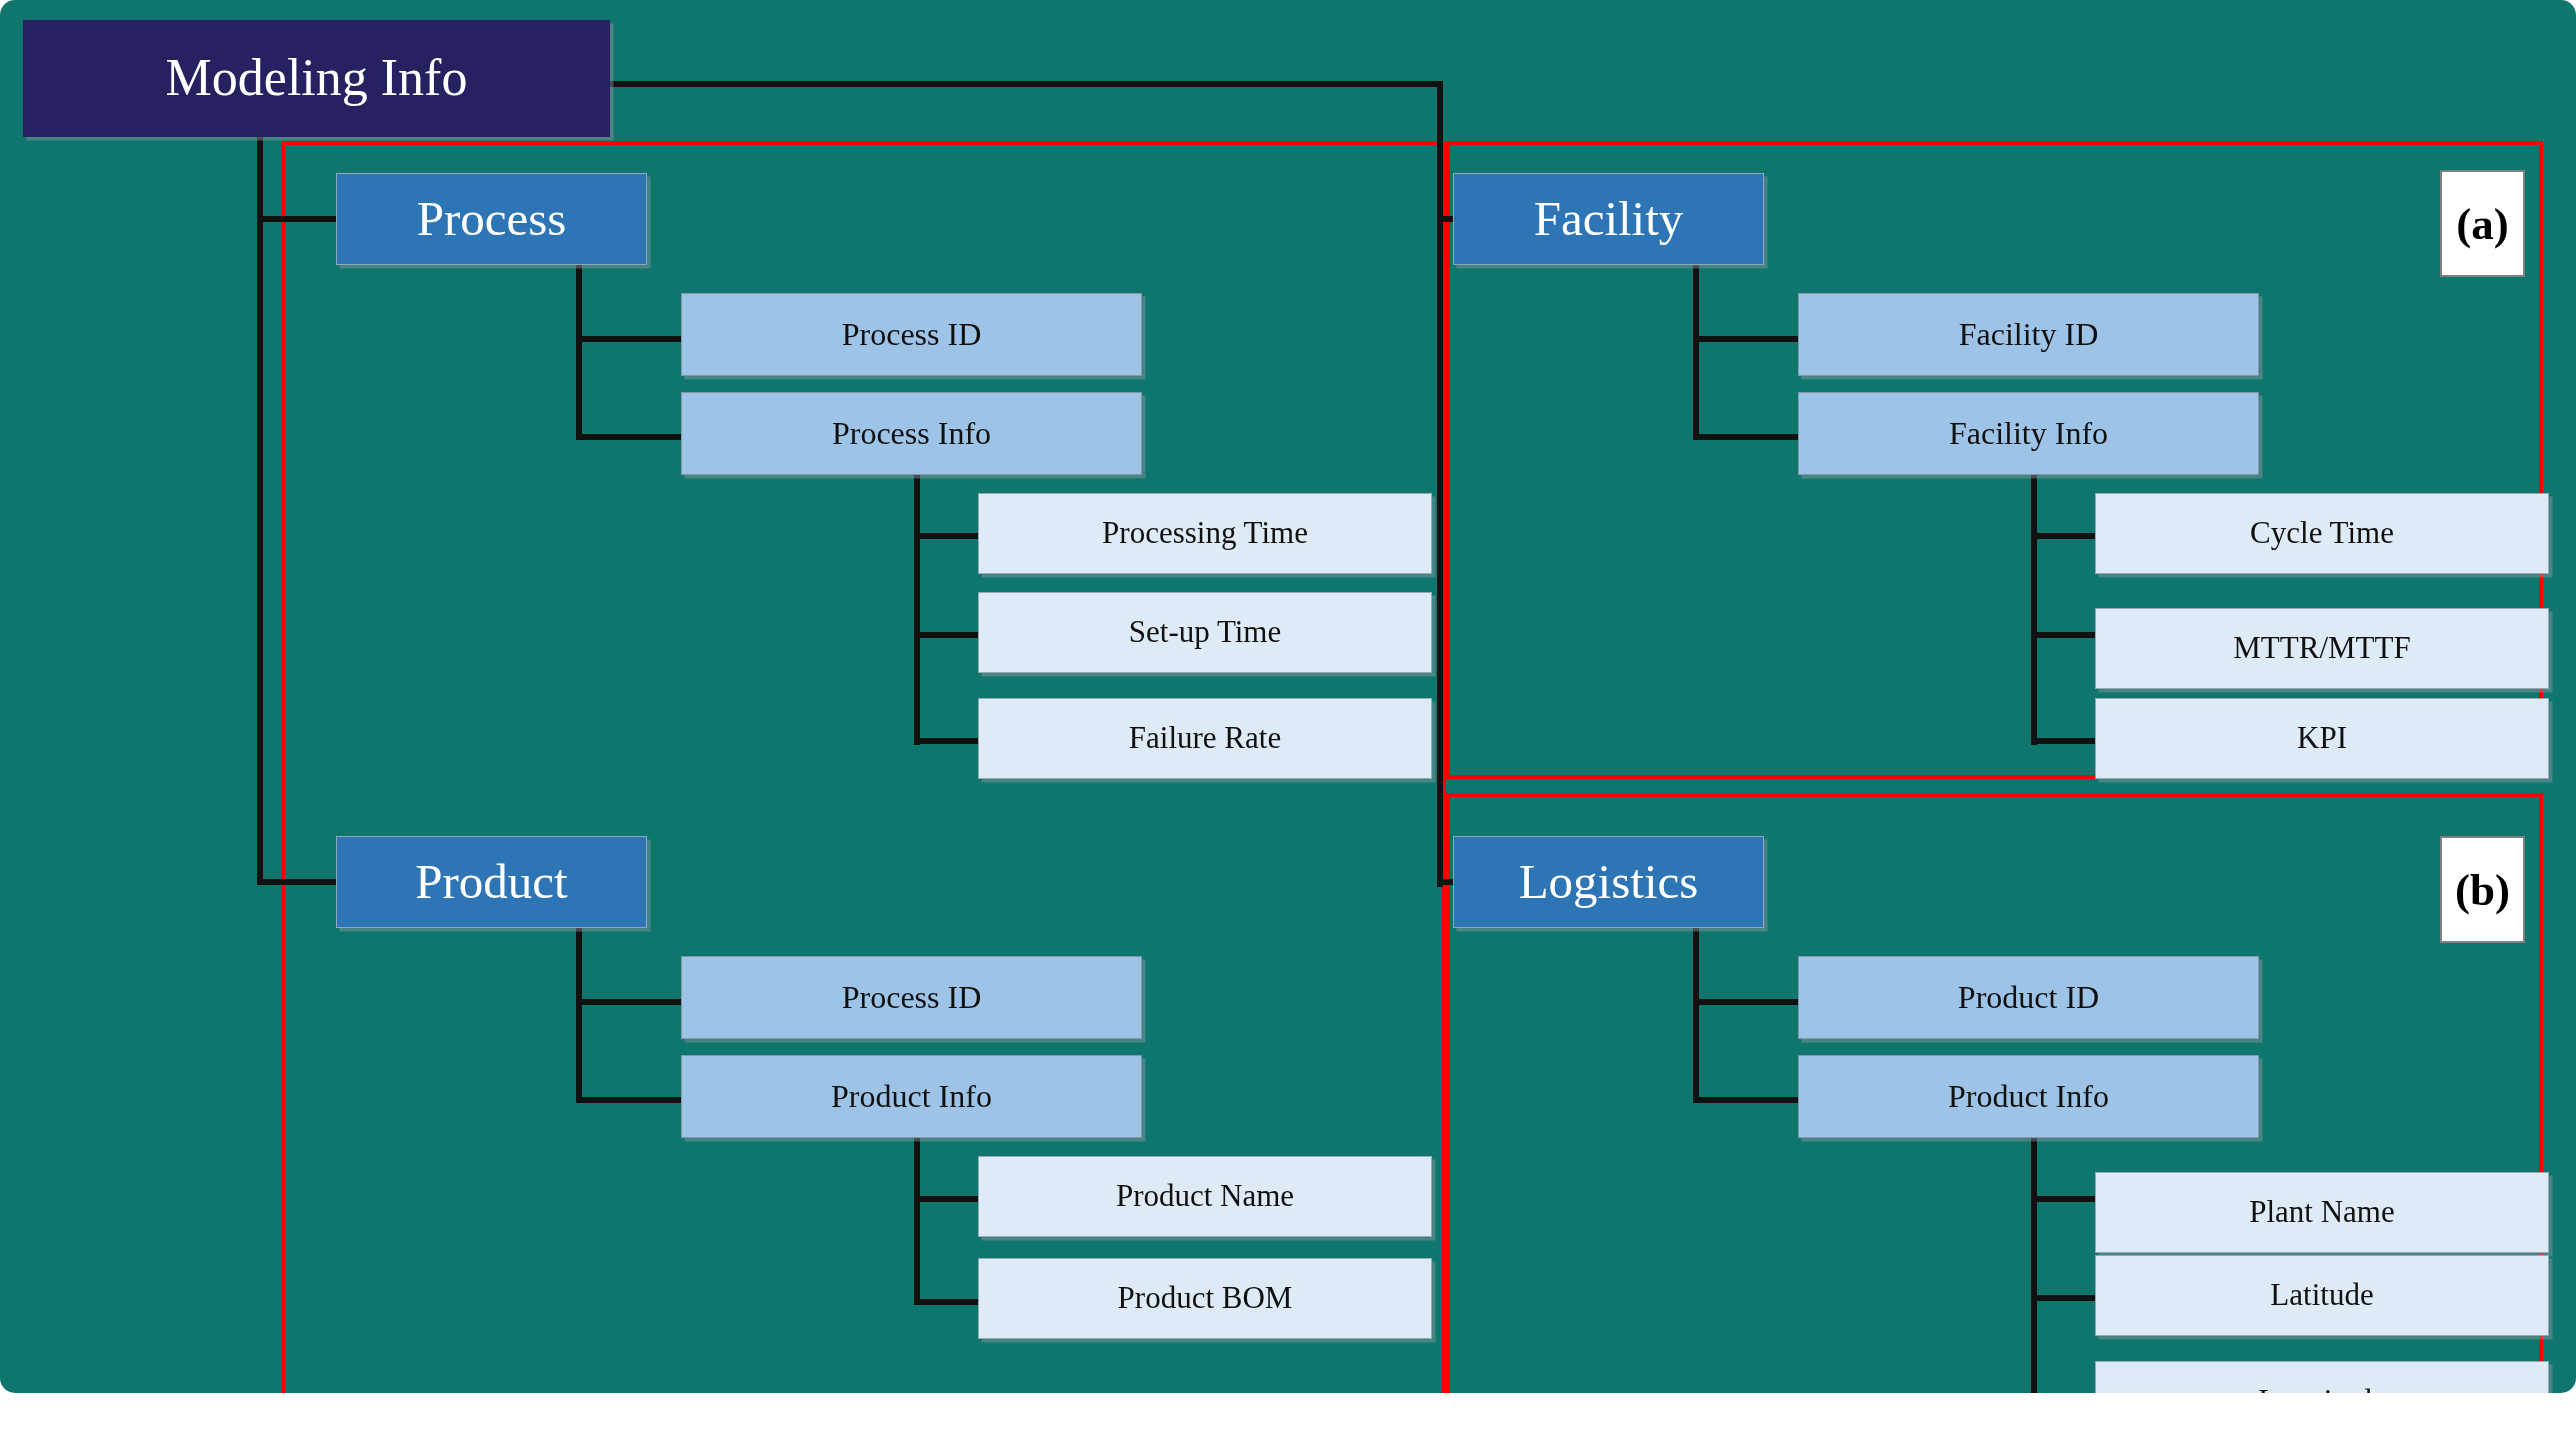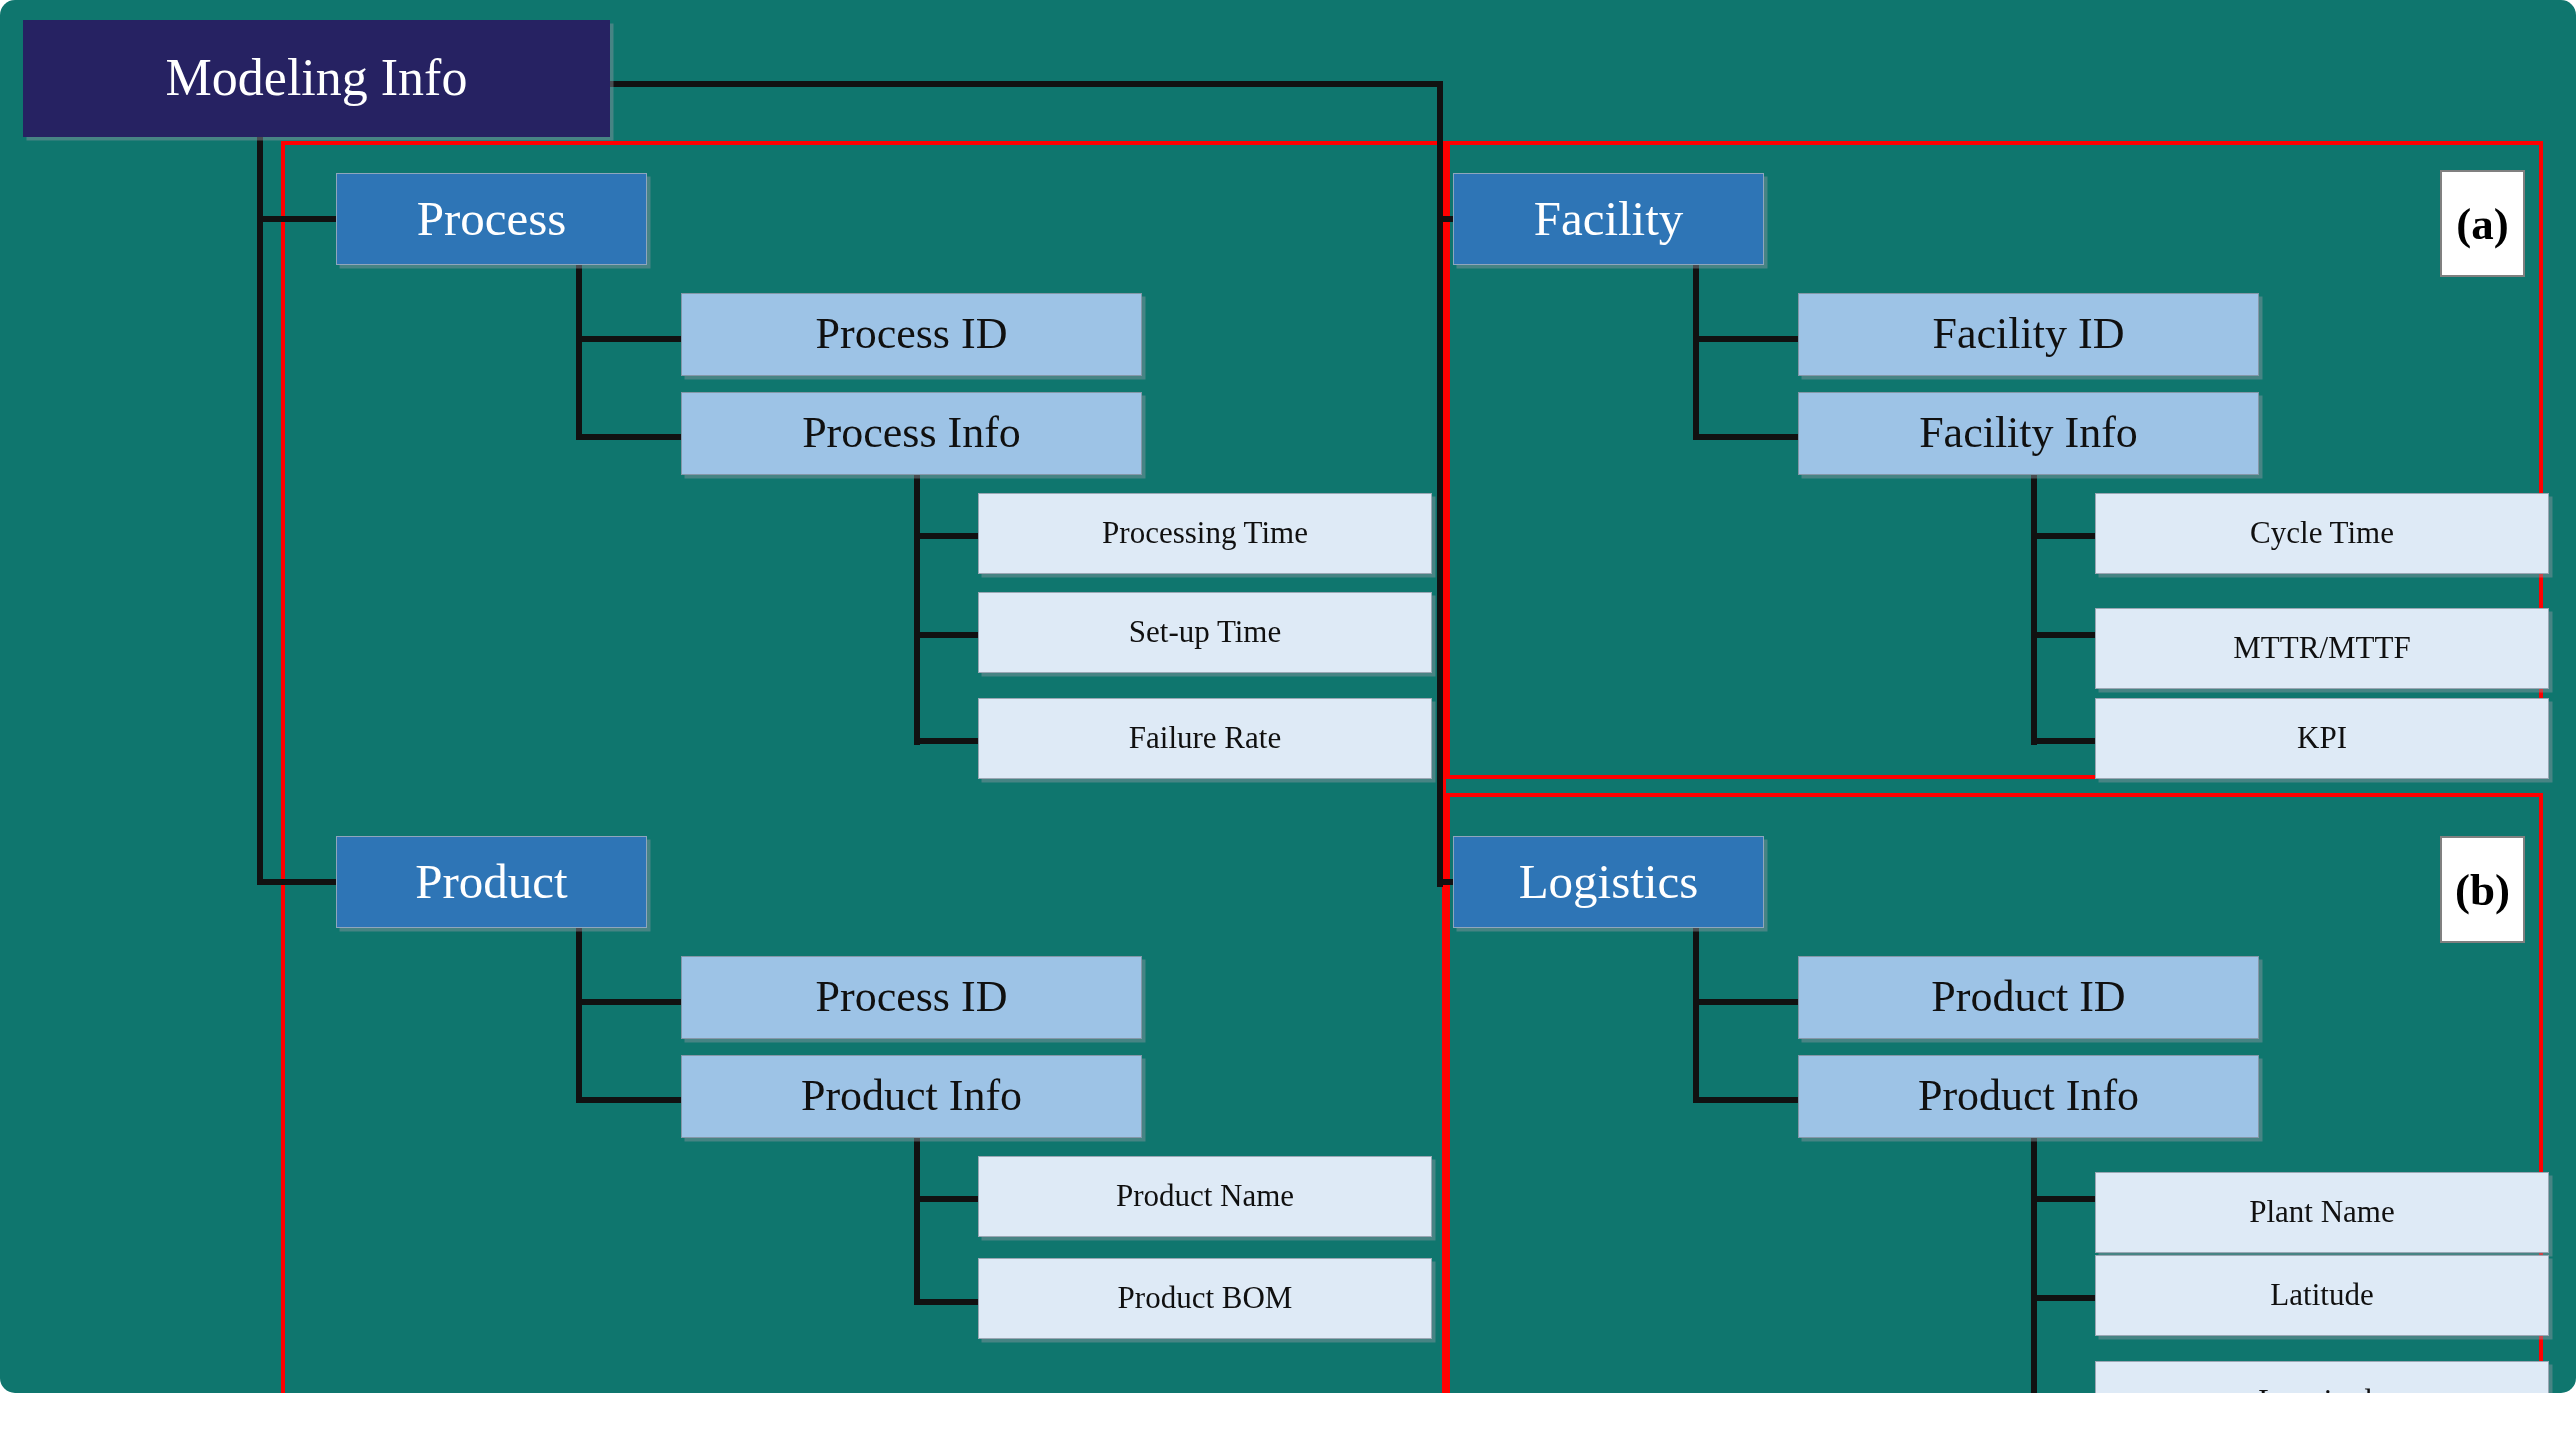--- a/index.html
+++ b/index.html
@@ -57,21 +57,21 @@
   .node.lvl1 {
     background: #2E75B6;
     color: #ffffff;
     border: 0.7px solid #8FA6BC;
     font-size: 49px;
   }
   .node.lvl2 {
     background: #9DC3E6;
     color: #101010;
     border: 0.7px solid #8497A8;
-    font-size: 44px;
+    font-size: 32px;
   }
   .node.lvl3 {
     background: #DEEAF6;
     color: #101010;
     border: 0.7px solid #9AA7B4;
     font-size: 31px;
   }
 
   
   .panel-label {

